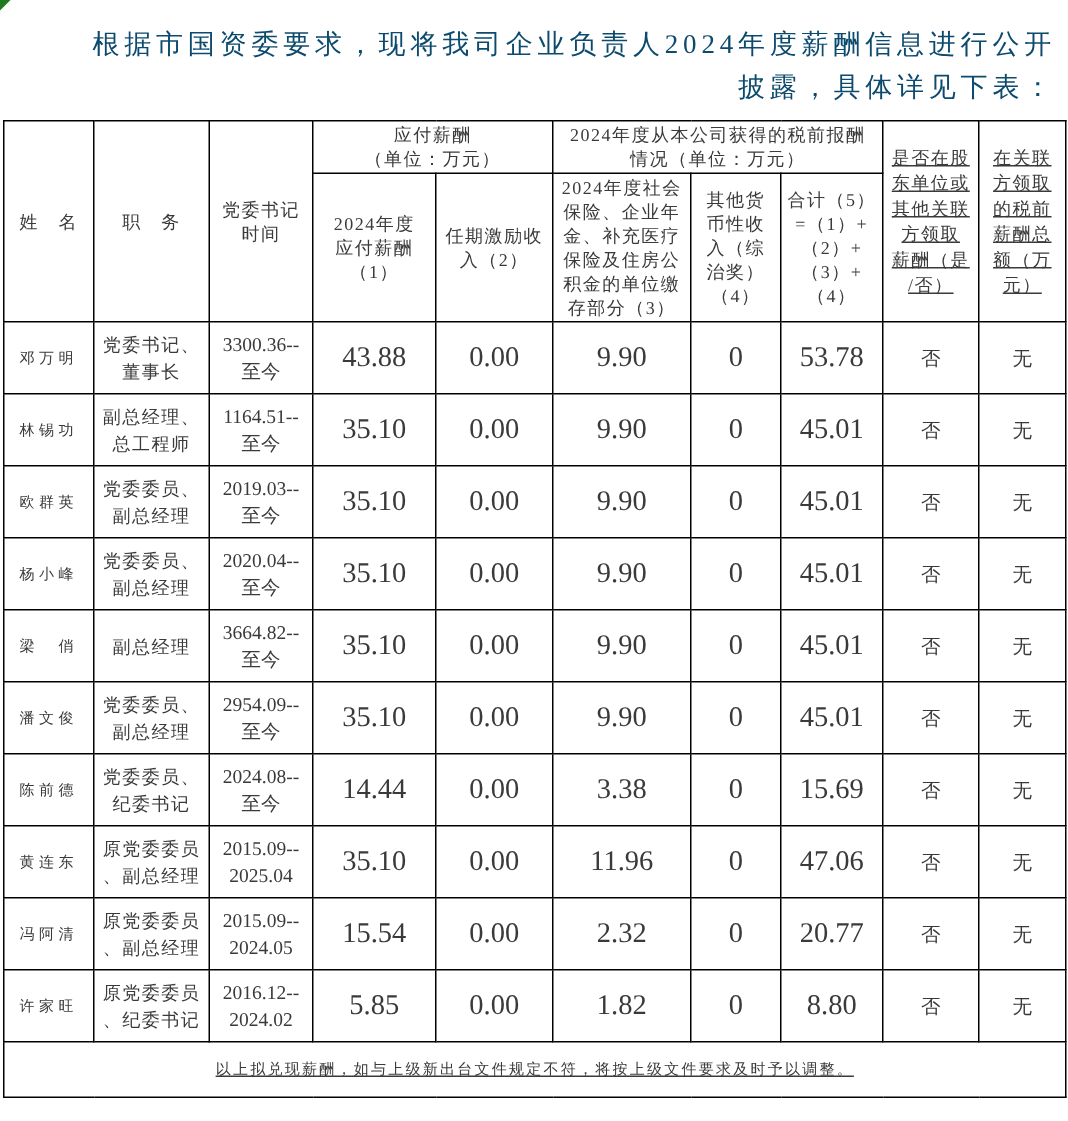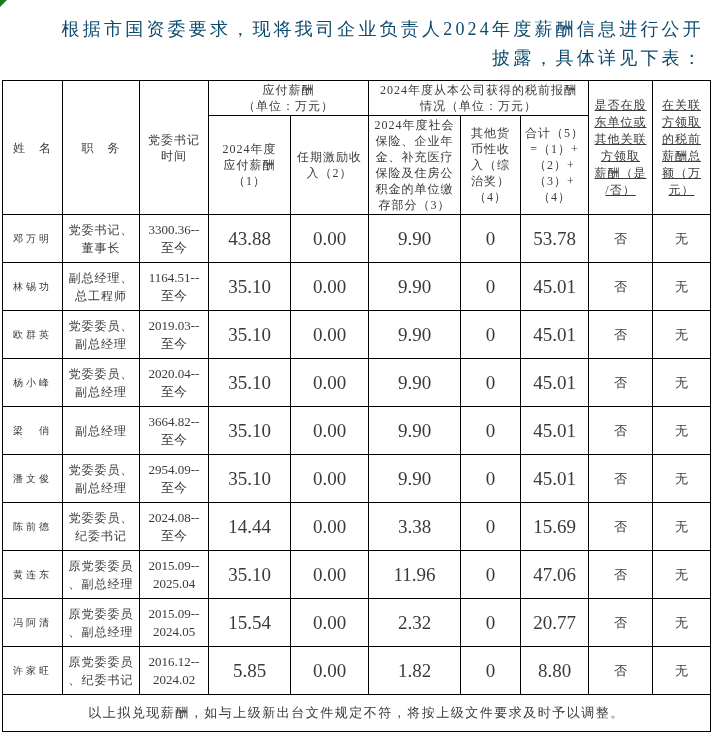--- a/index.html
+++ b/index.html
@@ -46,22 +46,23 @@
   tr.group-row { height: 35px; }
   tr.sub-row  { height: 99px; }
   tr.data-row { height: 48px; }
   td.c-name { font-size: 10px; letter-spacing: 3px; }
   td.c-pos  { font-size: 12px; line-height: 18px; letter-spacing: 1px; white-space: pre-line; }
   td.c-term { font-size: 13px; line-height: 18px; white-space: pre-line; }
   td.c-num  { font-size: 19px; }
   td.c-cn   { font-size: 13px; }
   tr.note-row td {
     height: 37px;
-    font-size: 13px;
+    font-size: 10px;
     letter-spacing: 1.5px;
+    text-decoration: underline;
   }
 </style>
 </head>
 <body>
 
 <div class="corner-marker"></div>
 
 <p class="intro">根据市国资委要求，现将我司企业负责人2024年度薪酬信息进行公开披露，具体详见下表：</p>
 
 <table class="salary">

